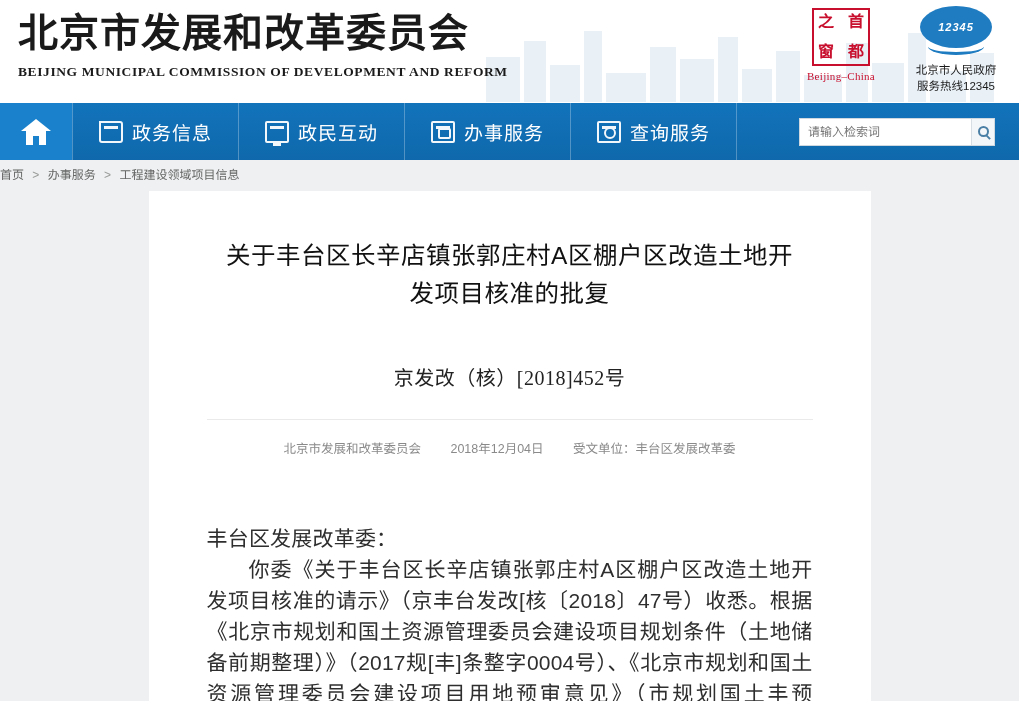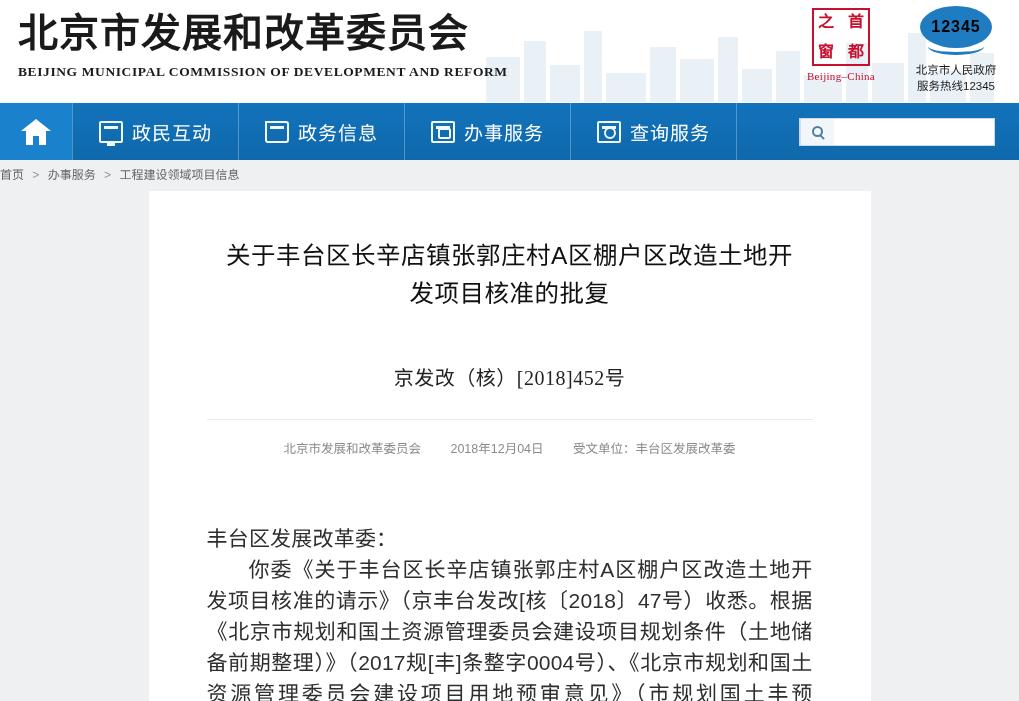--- a/index.html
+++ b/index.html
@@ -95,26 +95,27 @@
     position: absolute;
     left: 900px; top: 6px;
     width: 112px; height: 92px;
     text-align: center;
   }
   .logo-hotline .disc {
     width: 72px; height: 42px;
     margin: 0 auto;
     border-radius: 50%;
     background: #1f7cc1;
-    color: #000000;
-    font-size: 16px;
+    color: #ffffff;
+    font-size: 11px;
     font-weight: bold;
     line-height: 42px;
     letter-spacing: 1px;
     position: relative;
+    font-style: italic;
   }
   .logo-hotline .disc:after {
     content: "";
     position: absolute;
     left: 8px; bottom: -7px;
     width: 56px; height: 14px;
     border-bottom: 3px solid #1f7cc1;
     border-radius: 0 0 50% 50%;
   }
   .logo-hotline .l1 {
@@ -410,38 +411,39 @@
   <div class="nav-home">
     <div class="home-icon">
       <span class="roof"></span>
         <span class="body"></span>
         <span class="door"></span>
     </div>
   </div>
 
   <div class="nav-items">
     <div class="nav-item">
+      <span class="nav-ico folder"></span>
+      <span>政务信息</span>
+    </div>
+    <div class="nav-item">
       <span class="nav-ico monitor"></span>
       <span>政民互动</span>
-    </div>
-    <div class="nav-item">
-      <span class="nav-ico folder"></span>
-      <span>政务信息</span>
     </div>
     <div class="nav-item">
       <span class="nav-ico hand"></span>
       <span>办事服务</span>
     </div>
     <div class="nav-item">
       <span class="nav-ico glass"></span>
       <span>查询服务</span>
     </div>
 
     <div class="nav-search">
       <div class="search-box">
+        <input type="text" placeholder="请输入检索词" style="">
         <div class="search-btn">
           <span class="mag"></span>
         </div>
       </div>
     </div>
   </div>
 </div>
 
 <div class="page">
 

